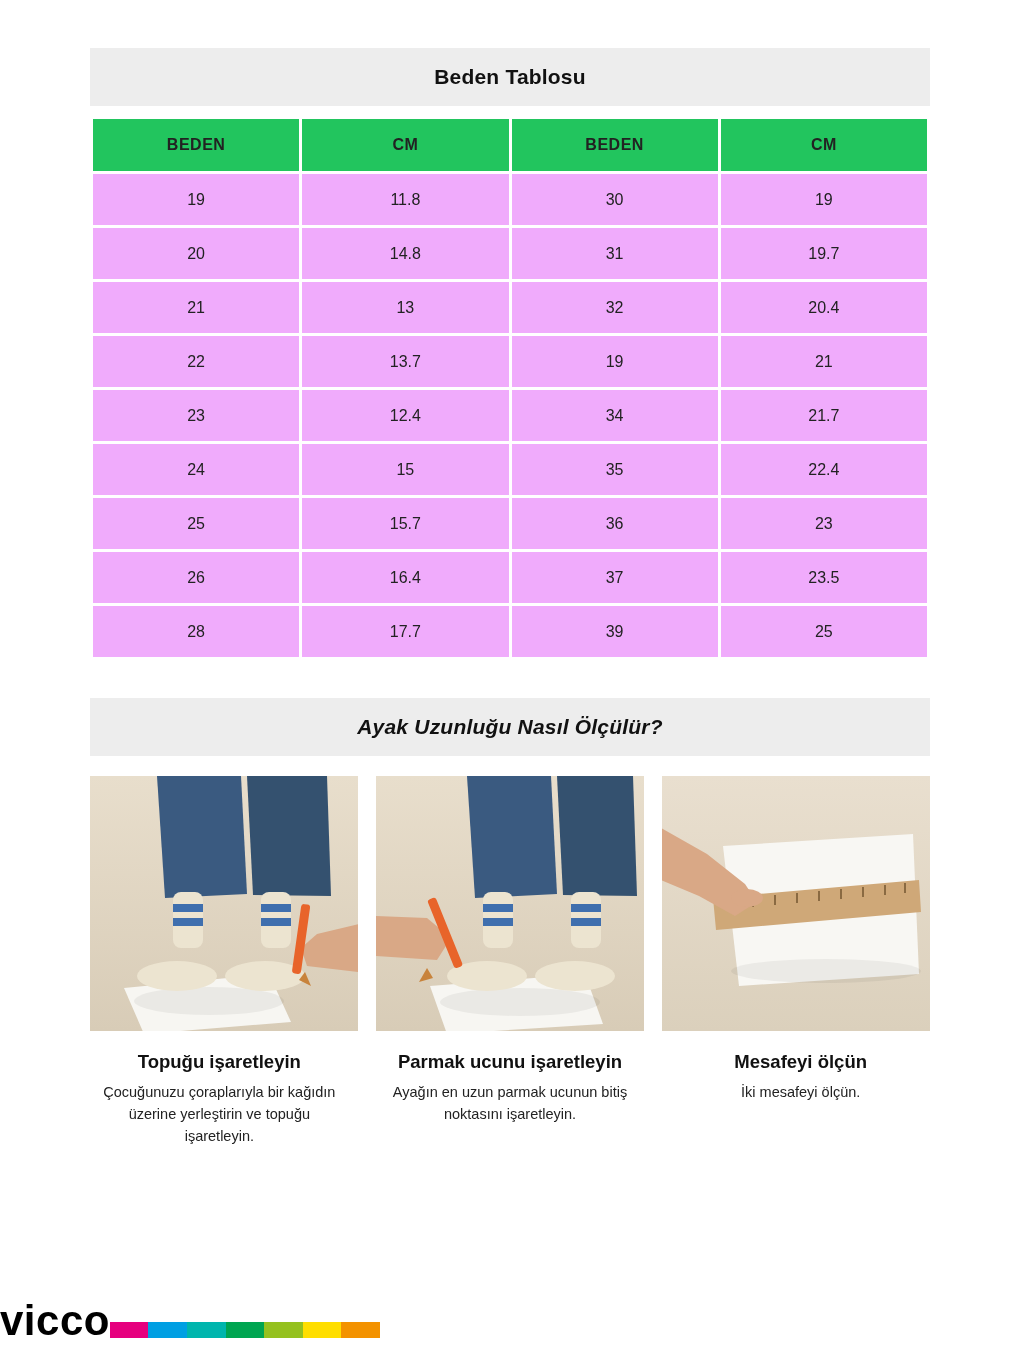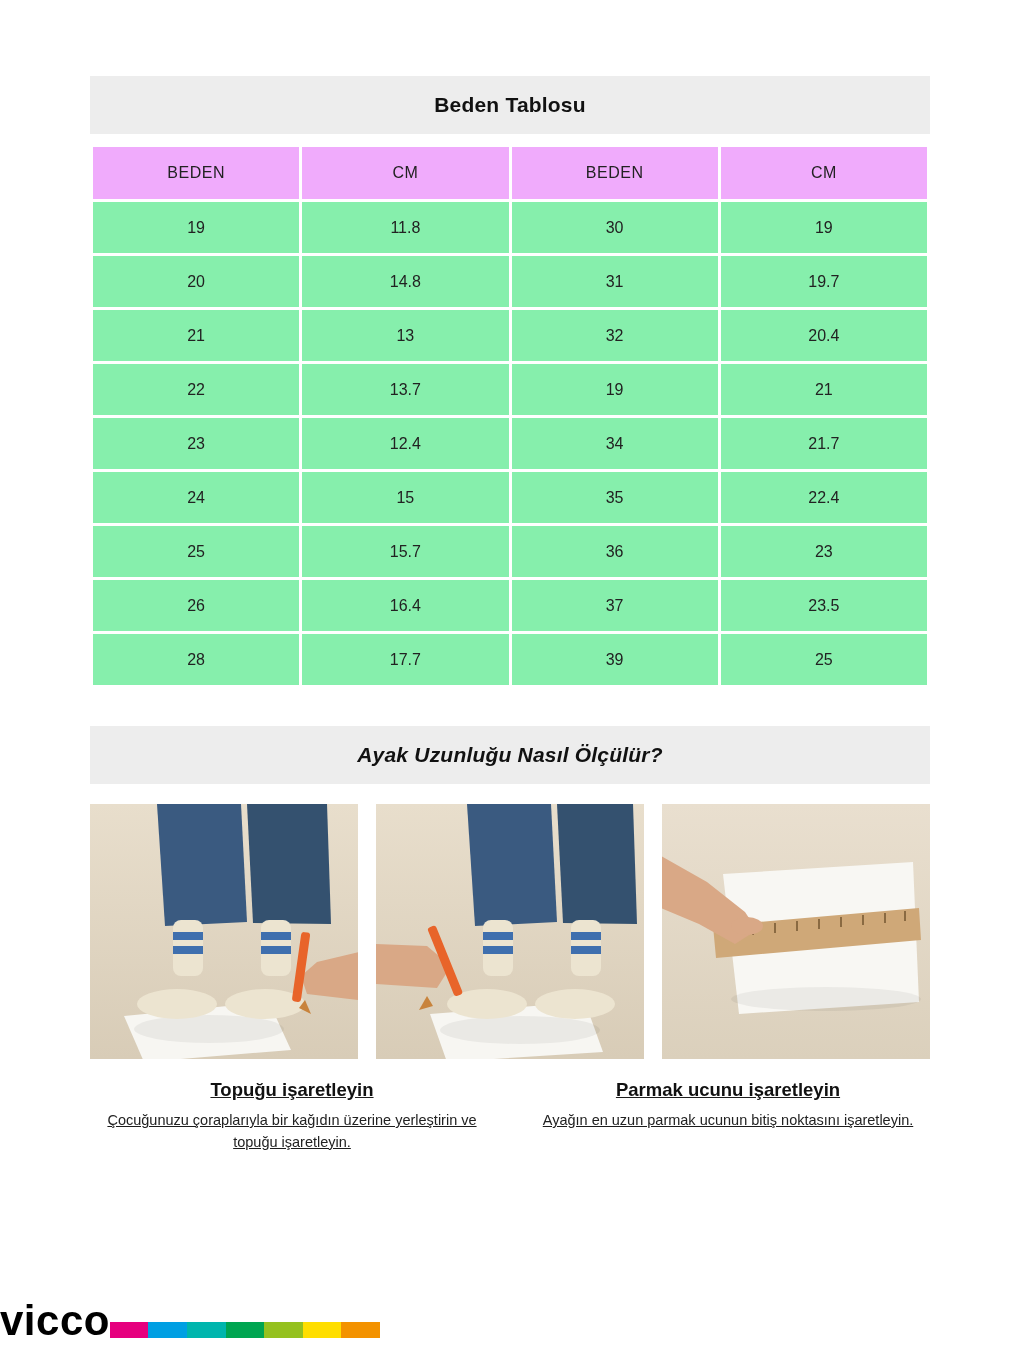--- a/index.html
+++ b/index.html
@@ -7,49 +7,48 @@
   body {
     width: 1020px;
     height: 1360px;
     position: relative;
     font-family: "Liberation Sans", sans-serif;
     color: #1c1c1c;
     overflow: hidden;
   }
   .page {
     padding: 48px 90px 0 90px;
-    margin-top: 28px;
   }
   .section-bar {
     background: #ededed;
     text-align: center;
     padding: 17px 0;
     font-size: 21px;
     font-weight: bold;
     letter-spacing: 0.2px;
     color: #111;
   }
   table.size-table {
     width: 100%;
     border-collapse: separate;
     border-spacing: 3px;
     margin-top: 10px;
     table-layout: fixed;
   }
   table.size-table th {
-    background: #f0abfc;
-    font-weight: normal;
+    background: #22c55e;
+    font-weight: bold;
     font-size: 16px;
     letter-spacing: 0.5px;
     height: 52px;
     text-align: center;
     color: #222;
   }
   table.size-table td {
-    background: #86efac;
+    background: #f0abfc;
     font-size: 16px;
     height: 51px;
     text-align: center;
     color: #222;
   }
   .measure-bar { margin-top: 38px; font-style: italic; }
   .photos-row {
     display: flex;
     gap: 18px;
     margin-top: 20px;
@@ -58,21 +57,20 @@
     flex: 1;
     height: 255px;
     overflow: hidden;
     background: #e3d8c6;
   }
   .photo svg { display: block; width: 100%; height: 100%; }
   .captions-row {
     display: flex;
     gap: 32px;
     margin-top: 20px;
-    text-decoration: underline;
   }
   .caption {
     flex: 1;
     text-align: center;
   }
   .caption h3 {
     font-size: 18.5px;
     font-weight: bold;
     color: #111;
   }
@@ -269,20 +267,24 @@
 
   <div class="captions-row">
     <div class="caption">
       <h3>Topuğu işaretleyin</h3>
       <p>Çocuğunuzu çoraplarıyla bir kağıdın üzerine yerleştirin ve topuğu işaretleyin.</p>
     </div>
     <div class="caption">
       <h3>Parmak ucunu işaretleyin</h3>
       <p>Ayağın en uzun parmak ucunun bitiş noktasını işaretleyin.</p>
     </div>
+    <div class="caption">
+      <h3>Mesafeyi ölçün</h3>
+      <p>İki mesafeyi ölçün.</p>
+    </div>
   </div>
 
 </div>
 
 <div class="footer">
   <div class="brand-logo">vicco</div>
   <div class="brand-stripe">
       <div style="flex: 1 1 0%; background: rgb(230, 0, 126);"></div>
       <div style="flex: 1 1 0%; background: rgb(0, 159, 227);"></div>
       <div style="flex: 1 1 0%; background: rgb(0, 181, 173);"></div>

